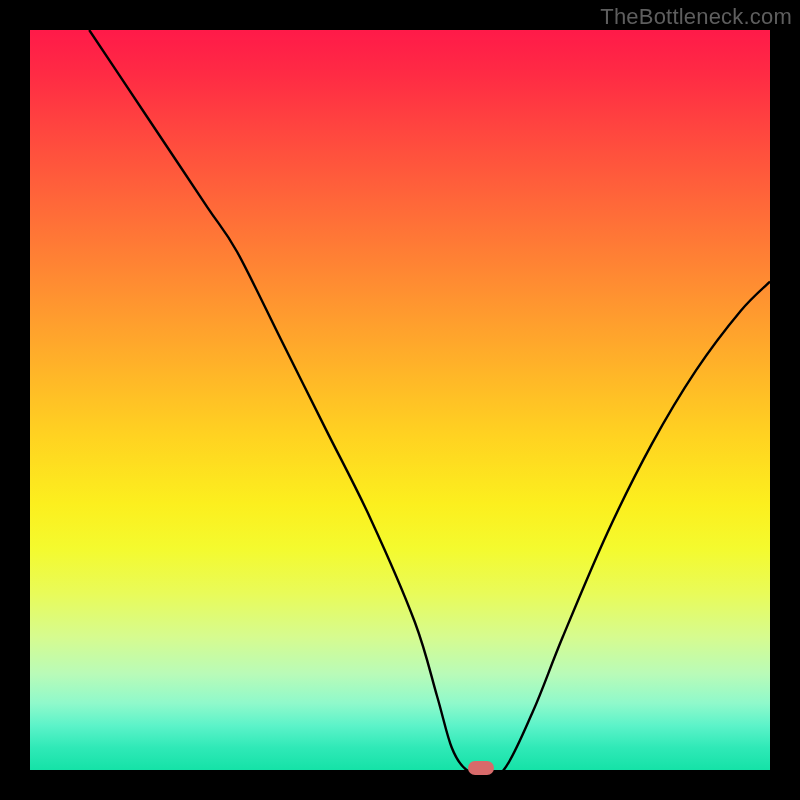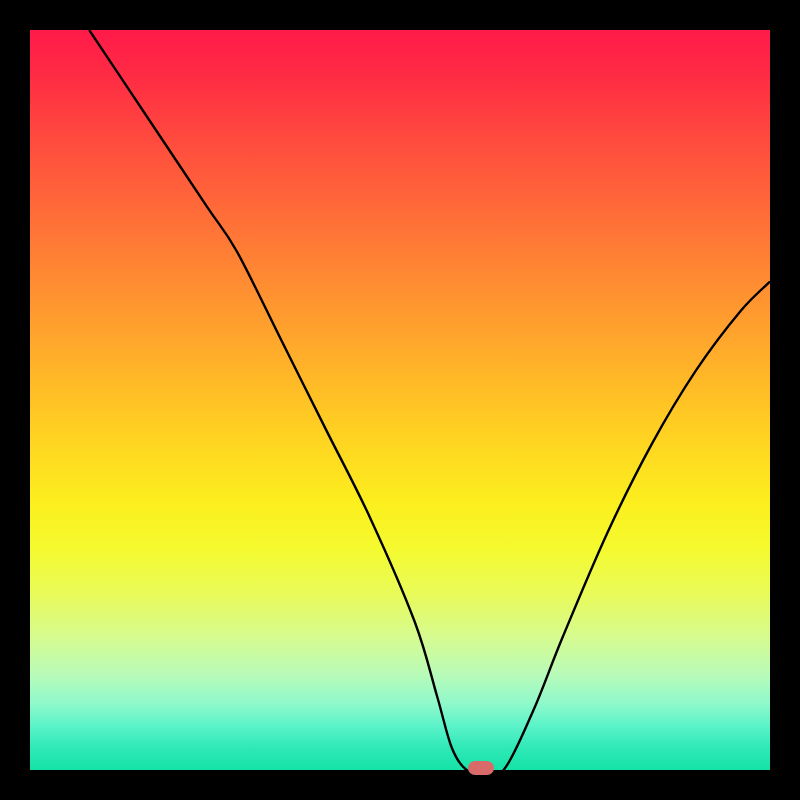--- a/index.html
+++ b/index.html
@@ -56,13 +56,14 @@
 </head>
 <body>
 
 <div class="frame">
   <div class="plot-area">
     <svg class="curve" viewBox="0 0 740 740" preserveAspectRatio="none">
       <path id="curve-path" d="M 59.2 0 C 64.13333333333334 7.4000000000000155, 76.46666666666667 25.90000000000009, 88.8 44.40000000000009 C 101.13333333333333 62.90000000000009, 118.39999999999999 88.80000000000001, 133.2 111 C 148 133.2, 165.26666666666665 159.10000000000002, 177.6 177.60000000000002 C 189.93333333333334 196.10000000000002, 194.86666666666667 199.8, 207.20000000000002 222 C 219.53333333333336 244.2, 236.8 281.20000000000005, 251.60000000000002 310.8 C 266.40000000000003 340.4, 281.2 370, 296 399.59999999999997 C 310.8 429.19999999999993, 325.6 456.3333333333333, 340.40000000000003 488.4 C 355.20000000000005 520.4666666666667, 373.7 562.4, 384.8 592 C 395.90000000000003 621.6, 400.83333333333337 645.0333333333333, 407.00000000000006 666 C 413.16666666666674 686.9666666666667, 416.8666666666666 705.4666666666666, 421.79999999999995 717.8 C 426.7333333333333 730.1333333333333, 431.66666666666663 736.3, 436.59999999999997 740 C 441.5333333333333 743.7, 445.2333333333333 740, 451.4 740 C 457.56666666666666 740, 464.9666666666667 749.8666666666667, 473.6 740 C 482.23333333333335 730.1333333333333, 493.33333333333337 703, 503.20000000000005 680.8 C 513.0666666666667 658.5999999999999, 520.4666666666666 636.4, 532.8 606.8 C 545.1333333333333 577.1999999999999, 562.4000000000001 535.2666666666667, 577.2 503.2 C 592 471.1333333333333, 606.8000000000001 441.5333333333333, 621.6 414.4 C 636.4 387.26666666666665, 651.2 362.59999999999997, 666 340.4 C 680.8 318.2, 698.0666666666666 296, 710.4 281.2 C 722.7333333333333 266.4, 735.0666666666666 256.5333333333333, 740 251.59999999999997" fill="none" stroke="#000" stroke-width="2.4"></path>
     </svg>
     <div class="marker" id="marker" style="left: 438.4px; top: 731px; background: rgb(216, 106, 106);"></div>
   </div>
+  <div class="watermark">TheBottleneck.com</div>
 </div>
 
 </body></html>

